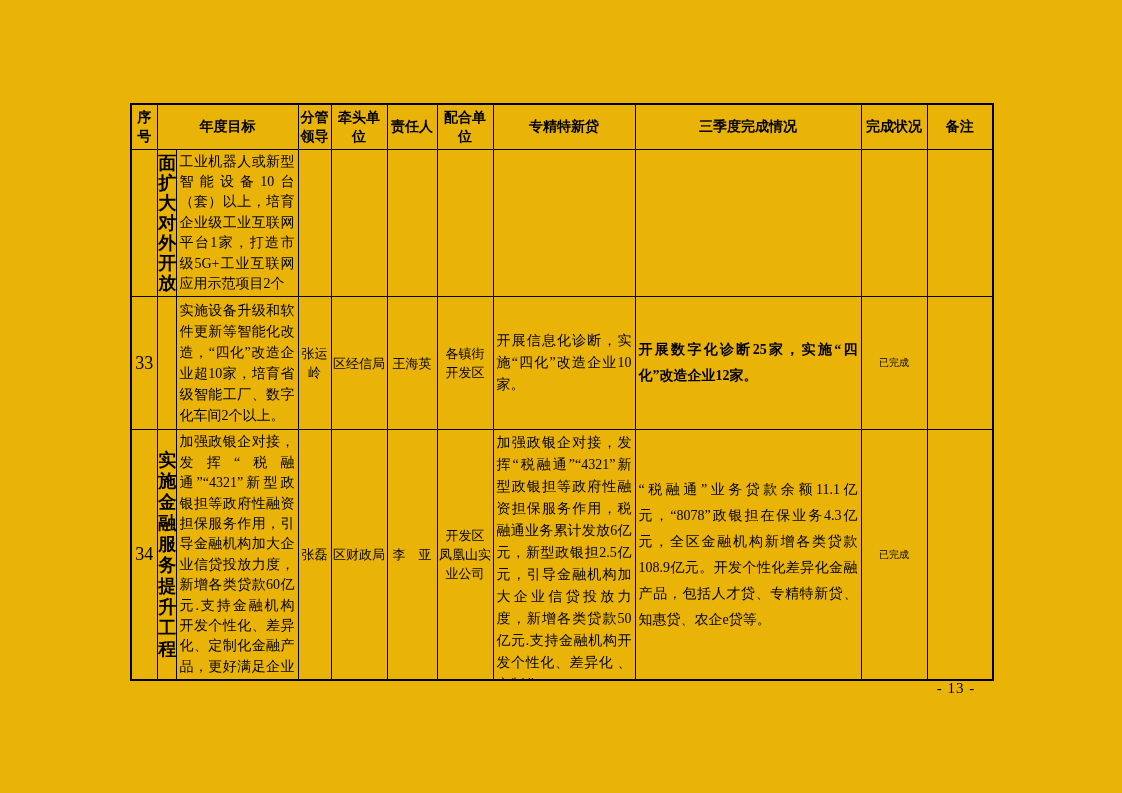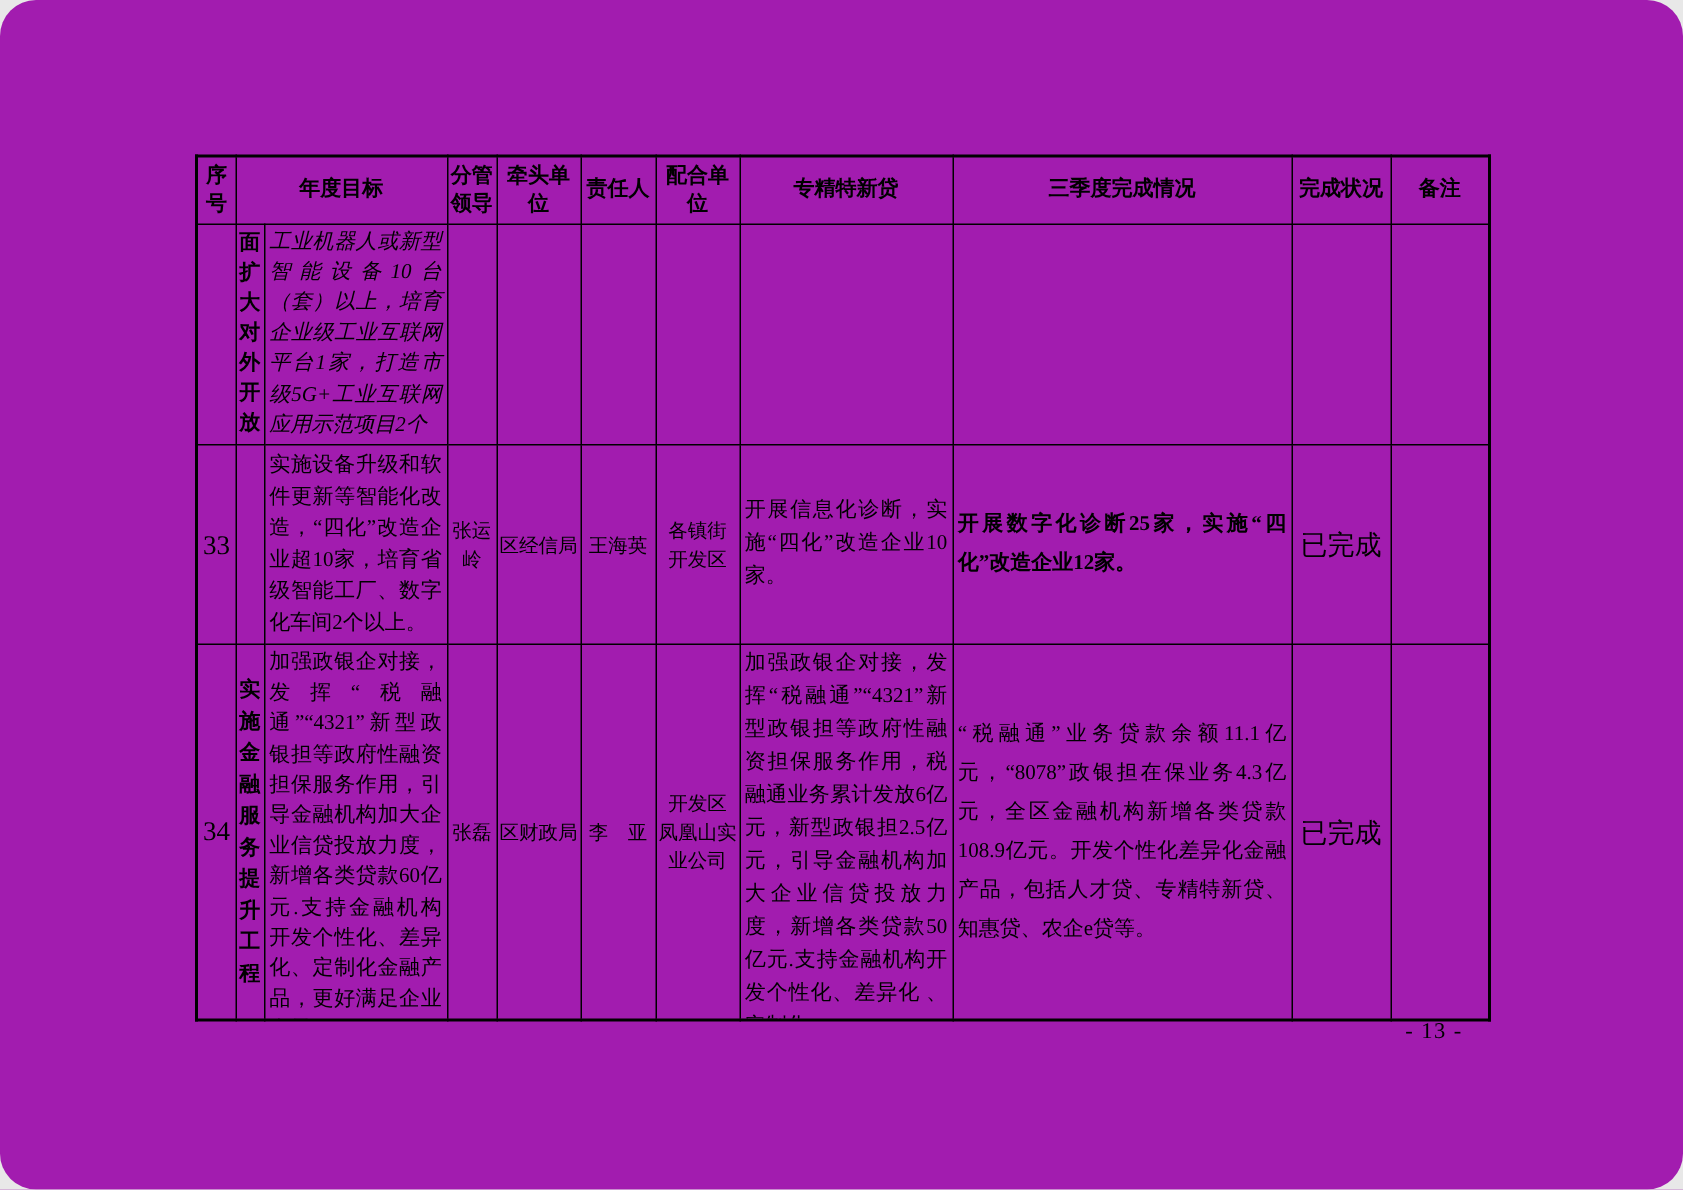--- a/index.html
+++ b/index.html
@@ -1,23 +1,22 @@
 <!DOCTYPE html>
 <html><head>
 <meta charset="utf-8">
 <style>
   html,body{margin:0;padding:0;background:#e8e8e8;}
   .page{
     position:relative;
     width:1122px;height:793px;
-    background:#a21caf;
+    background:#eab308;
     font-family:"Liberation Serif","DejaVu Serif",serif;
     color:#000;
     overflow:hidden;
-    border-radius:24px;
   }
   table.report{
     position:absolute;left:130px;top:103px;
     width:862px;
     border-collapse:collapse;
     table-layout:fixed;
     border:2px solid #000;
   }
   table.report th, table.report td{
     border:1px solid #000;
@@ -29,37 +28,37 @@
     font-weight:bold;
     font-size:14px;
     line-height:19px;
     text-align:center;
     padding:1px;
   }
   td{font-size:14px;}
   .vtop{vertical-align:top;}
   .seq{text-align:center;font-size:18px;}
   .inner{overflow:hidden;padding:2px 3px;text-align:justify;}
-  .in-annual1{line-height:20.4px;max-height:143px;font-style:italic;}
+  .in-annual1{line-height:20.4px;max-height:143px;}
   .in-annual33{line-height:21px;max-height:128px;}
   .in-annual34{line-height:20.4px;max-height:245px;}
   .in-q3g33{line-height:22px;max-height:128px;}
   .in-q3g34{line-height:22px;max-height:245px;}
   .in-q3c33{line-height:26px;max-height:128px;font-weight:bold;}
   .in-q3c34{line-height:26px;max-height:245px;}
   .name{
     font-size:13px;line-height:19px;
     text-align:center;
     white-space:pre-line;
     padding:0 1px;
   }
-  .status{font-size:18px;text-align:center;}
+  .status{font-size:10px;text-align:center;}
   .vlabel{
     font-weight:bold;
-    font-size:14px;
+    font-size:18px;
     width:1.08em;
     margin:0 auto;
     text-align:center;
     word-break:break-all;
   }
   .vl7{line-height:20px;}
   .vl10{line-height:21px;}
   .pageno{
     position:absolute;
     left:918px;top:680px;width:76px;

